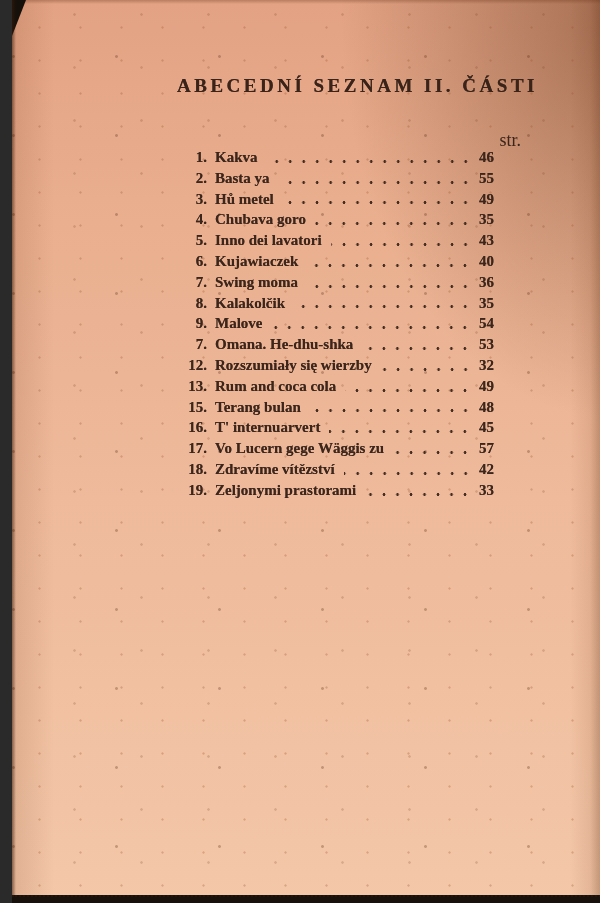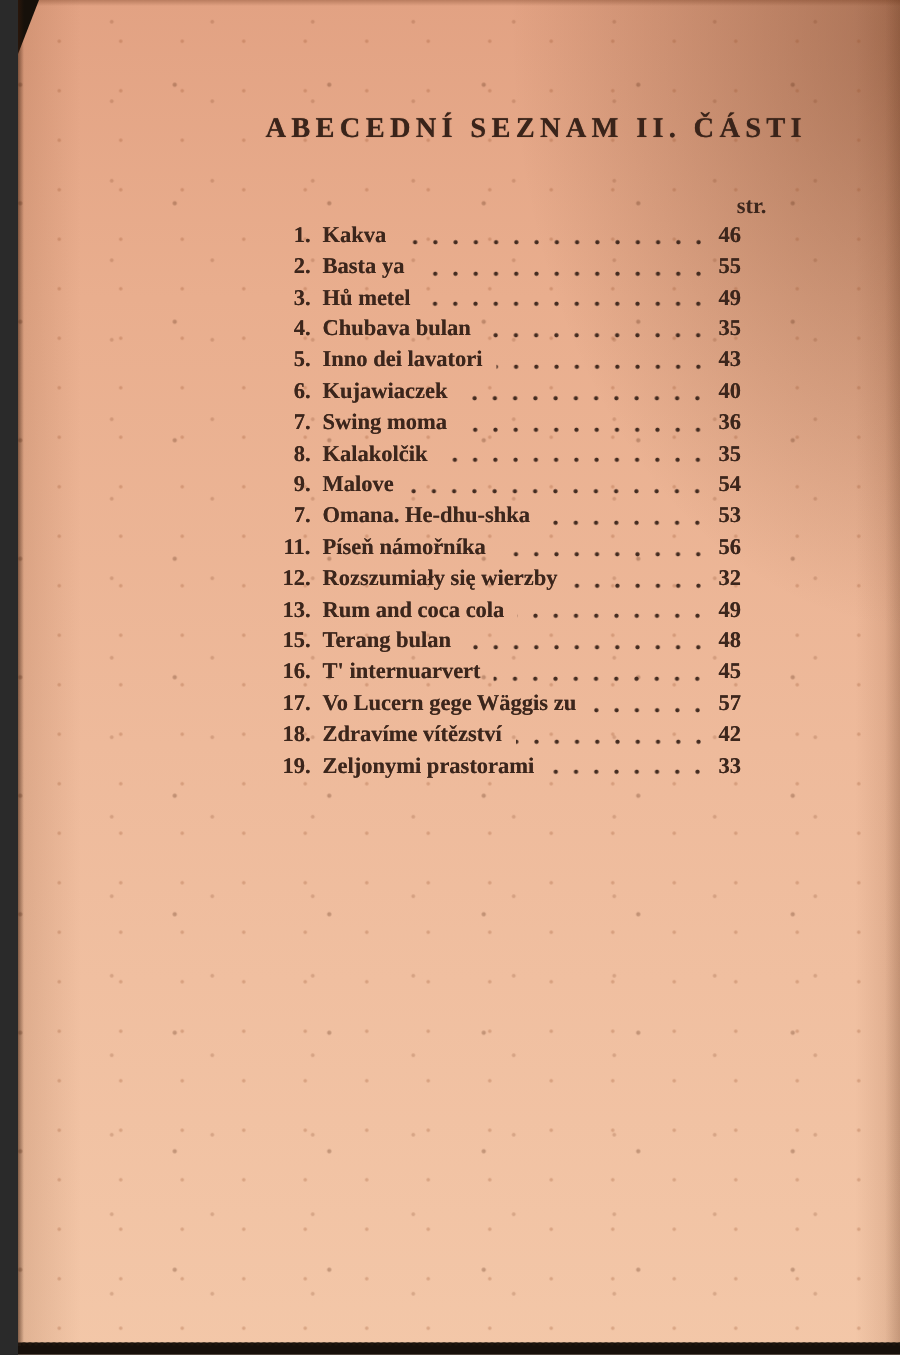--- a/index.html
+++ b/index.html
@@ -60,23 +60,23 @@
 
   
   .title {
     position: absolute; top: 62px; left: 165px; width: 325px;
     text-align: center; white-space: nowrap;
     font-size: 19px; font-weight: 700; letter-spacing: 3.5px;
     color: #3a241a;
     text-shadow: 0 0 .5px rgba(58,36,26,.8);
   }
   .str-label {
-    position: absolute; top: 130px; left: 168px; width: 331px;
+    position: absolute; top: 130px; left: 178px; width: 331px;
     text-align: right;
-    font-size: 15px; font-weight: 700; color: #3c261c;
+    font-size: 18px; font-weight: 400; color: #3c261c;
   }
   .toc {
     position: absolute; top: 149px; left: 165px; width: 326px;
   }
   .toc-row {
     display: flex; align-items: baseline;
     height: 20.8px;
     font-size: 15px; font-weight: 700; color: #3c261c;
     text-shadow: 0 0 .4px rgba(60,38,28,.7);
   }
@@ -120,21 +120,21 @@
 
     <div class="toc-row">
       <span class="toc-num">3.</span>
       <span class="toc-title">Hů metel</span>
       <span class="toc-dots"></span>
       <span class="toc-page">49</span>
     </div>
 
     <div class="toc-row">
       <span class="toc-num">4.</span>
-      <span class="toc-title">Chubava bulan</span>
+      <span class="toc-title">Chubava goro</span>
       <span class="toc-dots"></span>
       <span class="toc-page">35</span>
     </div>
 
     <div class="toc-row">
       <span class="toc-num">5.</span>
       <span class="toc-title">Inno dei lavatori</span>
       <span class="toc-dots"></span>
       <span class="toc-page">43</span>
     </div>
@@ -167,26 +167,20 @@
       <span class="toc-page">54</span>
     </div>
 
     <div class="toc-row">
       <span class="toc-num">7.</span>
       <span class="toc-title">Omana. He-dhu-shka</span>
       <span class="toc-dots"></span>
       <span class="toc-page">53</span>
     </div>
 
-    <div class="toc-row">
-      <span class="toc-num">11.</span>
-      <span class="toc-title">Píseň námořníka</span>
-      <span class="toc-dots"></span>
-      <span class="toc-page">56</span>
-    </div>
 
     <div class="toc-row">
       <span class="toc-num">12.</span>
       <span class="toc-title">Rozszumiały się wierzby</span>
       <span class="toc-dots"></span>
       <span class="toc-page">32</span>
     </div>
 
     <div class="toc-row">
       <span class="toc-num">13.</span>

